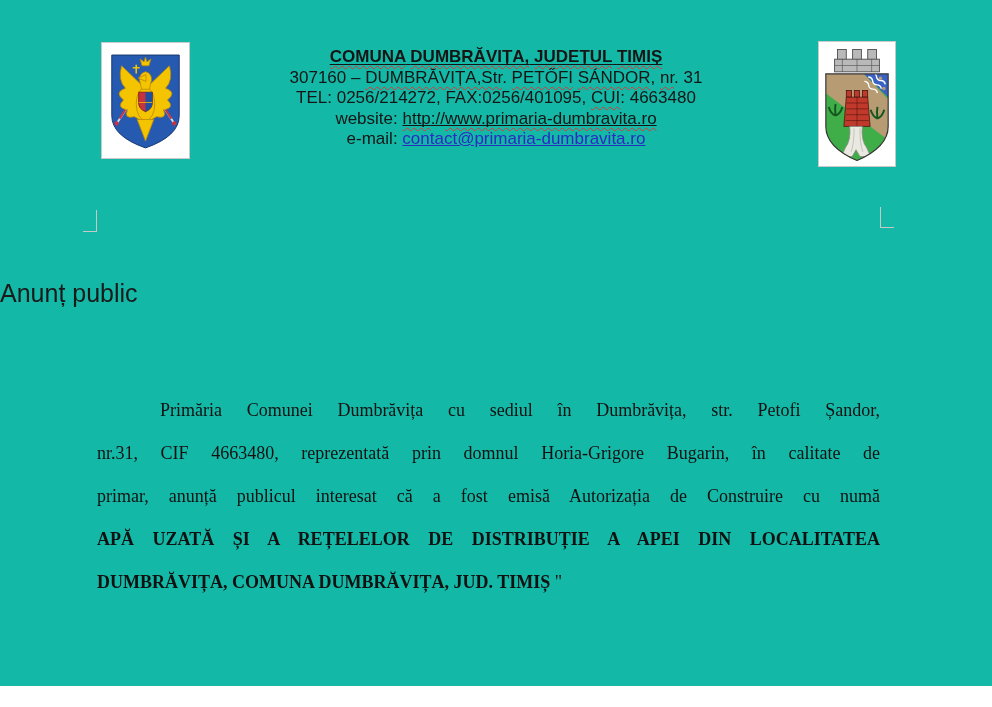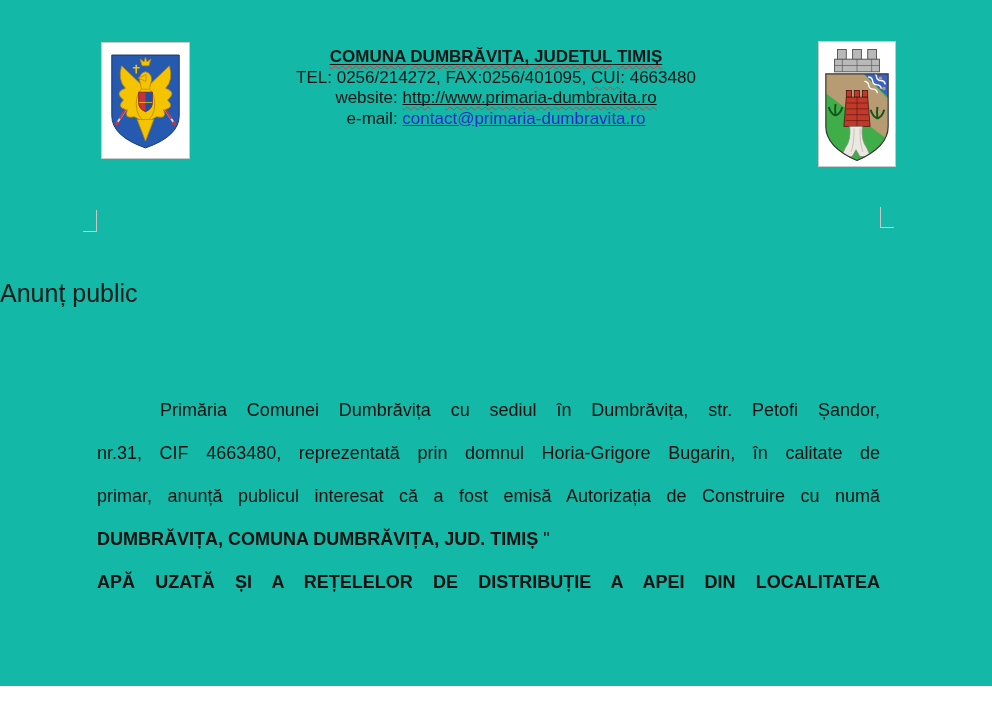--- a/index.html
+++ b/index.html
@@ -28,21 +28,21 @@
   .mark{position:absolute;box-sizing:border-box;}
   .mark-left{left:83px;top:210px;width:14px;height:22px;
              border-right:1px solid #c8c8c8;border-bottom:1px solid #c8c8c8;}
   .mark-right{left:880px;top:207px;width:14px;height:21px;
               border-left:1px solid #c8c8c8;border-bottom:1px solid #c8c8c8;}
   
   .doc-title{position:absolute;left:0;top:276px;width:896px;
              font-size:25px;line-height:34px;color:#1a1a1a;}
   
   .body-text{position:absolute;left:97px;top:389px;width:783px;
-             font-size:18px;line-height:43px;color:#111;}
+             font-size:18px;line-height:43px;color:#111;font-family:Liberation Serif, serif;}
   .jline{text-align:justify;text-align-last:justify;}
   .jline.indent{text-indent:63px;}
   .jline.last{text-align-last:left;}
   .b{font-weight:700;}
 </style>
 </head>
 <body>
 
 <div class="page">
 
@@ -117,36 +117,39 @@
       </g>
       <path d="M7 32 H71 V86 Q71 107 39 121 Q7 107 7 86 Z" fill="none" stroke="#333" stroke-width="1.2"></path>
     </svg>
   </div>
 
   <div class="header-text">
     <div>
       <span class="u bold"><span class="wavy">COMUNA</span> <span class="wavy">DUMBRĂVIȚA,</span> <span class="wavy">JUDEȚUL</span> <span class="wavy">TIMIȘ</span></span>
     </div>
     <div>
+      <span>307160 – </span><span class="wavy">DUMBRĂVIȚA,Str</span><span>. </span><span class="wavy">PETŐFI</span> <span class="wavy">SÁNDOR</span><span>, </span><span class="wavy">nr</span><span>. 31</span>
+    </div>
+    <div>
       <span>TEL: 0256/214272, FAX:0256/401095, </span><span class="wavy">CUI</span><span>: 4663480</span>
     </div>
     <div>
       <span>website: </span><span class="site"><span class="wavy">http</span><span>://</span><span class="wavy">www.primaria-dumbravita.ro</span></span>
     </div>
     <div>
       <span>e-mail: </span><span class="link">contact@primaria-dumbravita.ro</span>
     </div>
   </div>
 
   <div class="mark mark-left"></div>
   <div class="mark mark-right"></div>
 
   <div class="doc-title">Anunț public</div>
 
   <div class="body-text">
     <div class="jline indent">Primăria Comunei Dumbrăvița cu sediul în Dumbrăvița, str. Petofi Șandor,</div>
     <div class="jline">nr.31,  CIF 4663480, reprezentată prin domnul Horia-Grigore Bugarin, în calitate de</div>
     <div class="jline">primar, anunță publicul interesat că a fost emisă Autorizația de Construire cu numă</div>
+    <div class="jline b">APĂ UZATĂ ȘI A REȚELELOR DE DISTRIBUȚIE A APEI DIN LOCALITATEA</div>
     <div class="jline last"><span class="b">DUMBRĂVIȚA, COMUNA DUMBRĂVIȚA, JUD. TIMIȘ </span><span>"</span></div>
-    <div class="jline b">APĂ UZATĂ ȘI A REȚELELOR DE DISTRIBUȚIE A APEI DIN LOCALITATEA</div>
   </div>
 
 </div>
 
 </body></html>

